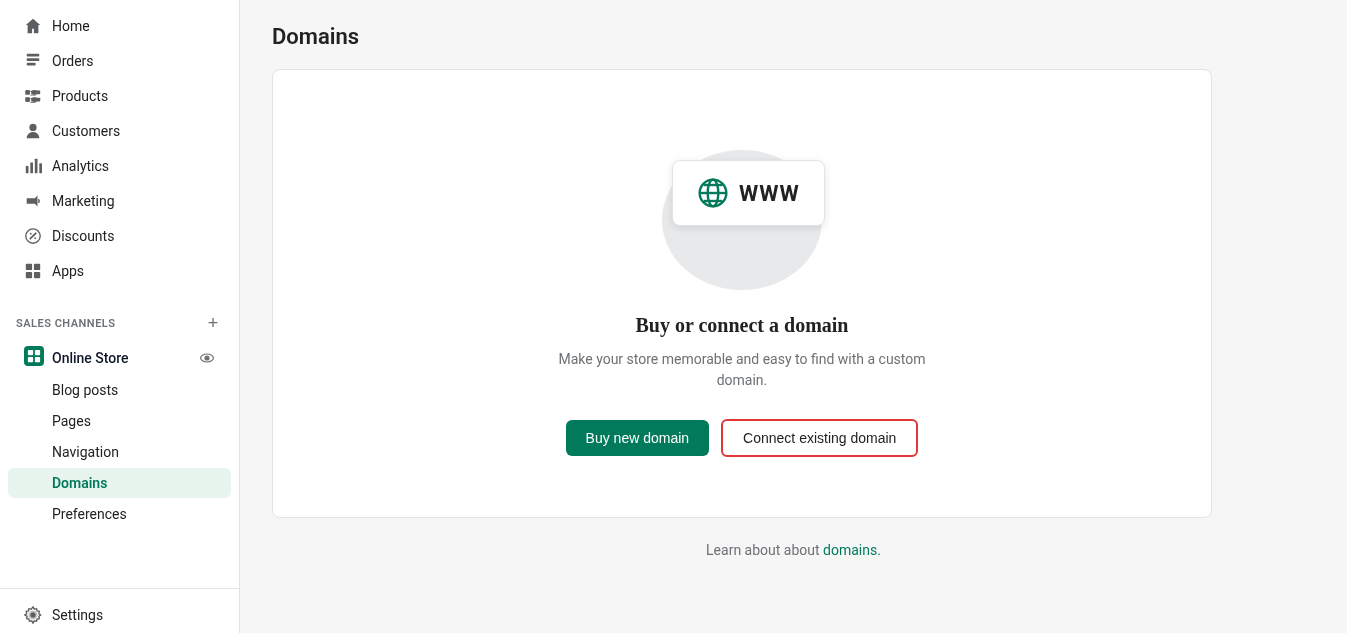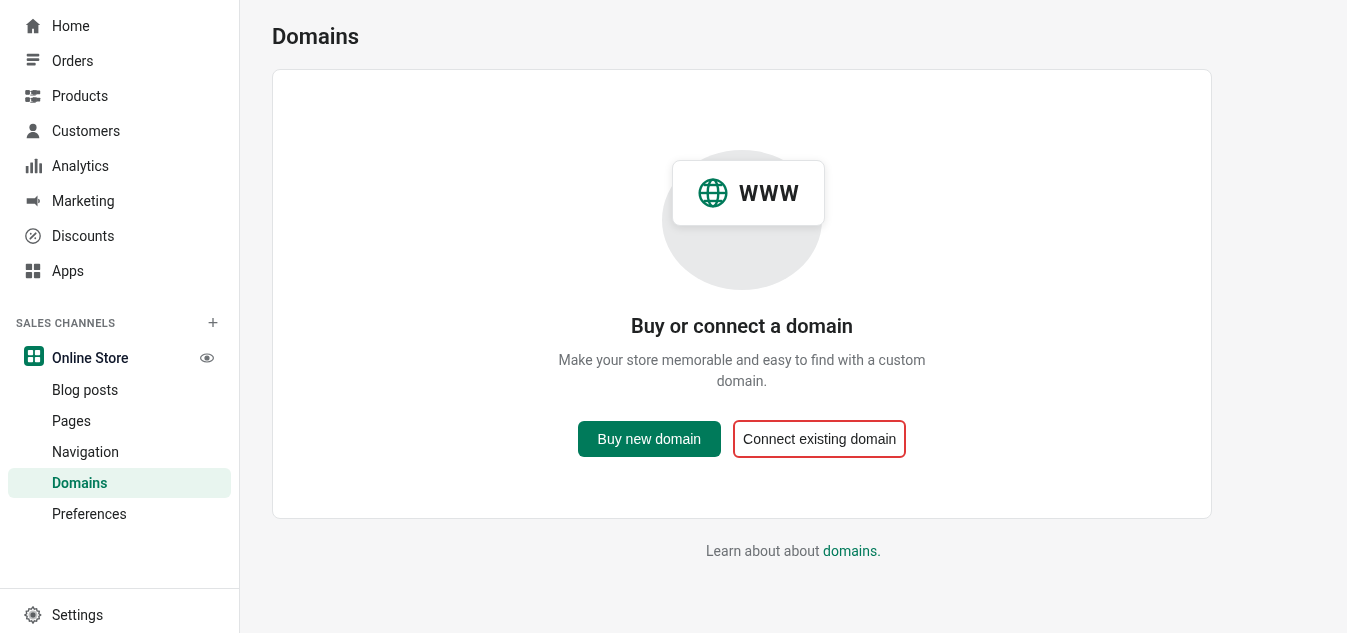--- a/index.html
+++ b/index.html
@@ -198,20 +198,21 @@
       font-weight: 700;
       color: #202223;
       letter-spacing: 1px;
     }
 
     .card-heading {
       font-size: 20px;
       font-weight: 600;
       color: #202223;
       margin-bottom: 12px;
+      font-family: Liberation Serif, serif;
     }
 
     .card-description {
       font-size: 14px;
       color: #6d7175;
       margin-bottom: 28px;
       max-width: 380px;
       line-height: 1.5;
     }
 
@@ -230,21 +231,21 @@
       font-size: 14px;
       font-weight: 500;
       cursor: pointer;
     }
 
     .btn-secondary {
       background: #fff;
       color: #202223;
       border: 2px solid #e03838;
       border-radius: 6px;
-      padding: 9px 8px;
+      padding: 9px 20px;
       font-size: 14px;
       font-weight: 500;
       cursor: pointer;
     }
 
     .learn-more {
       margin-top: 24px;
       font-size: 14px;
       color: #6d7175;
       text-align: center;

